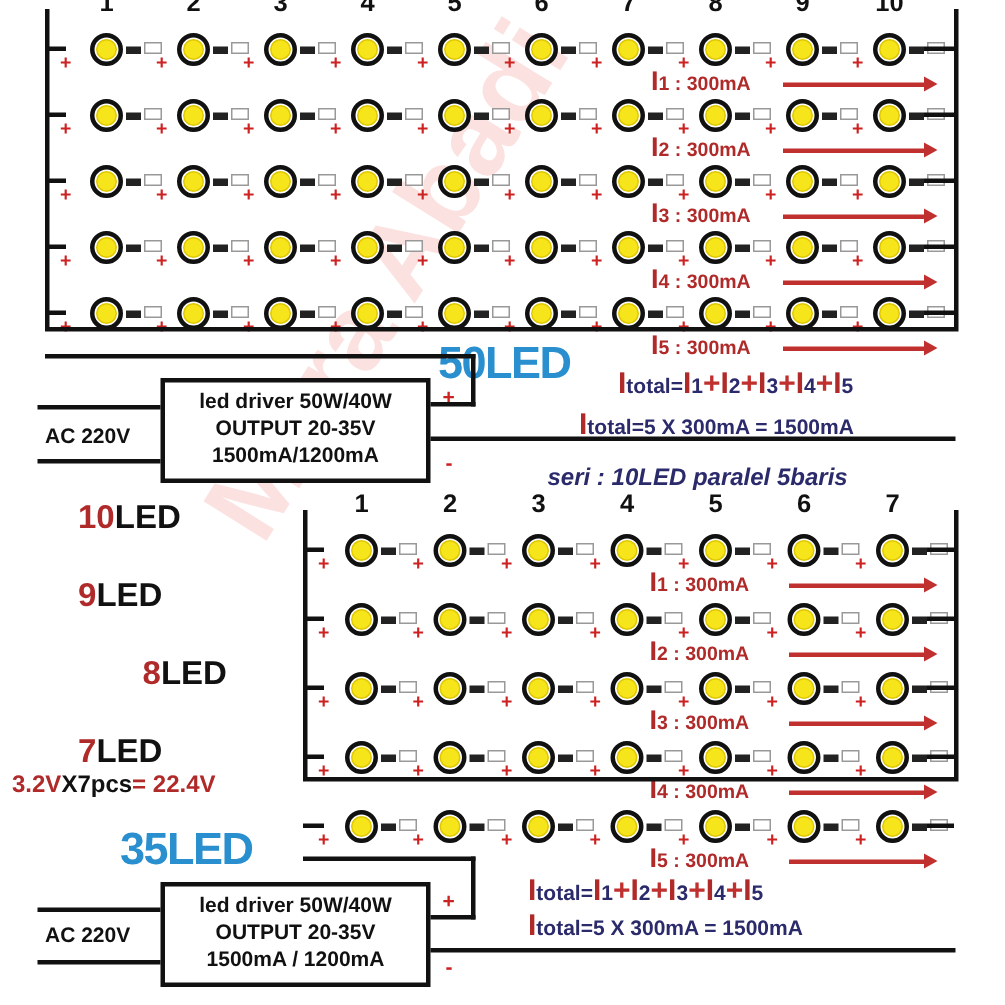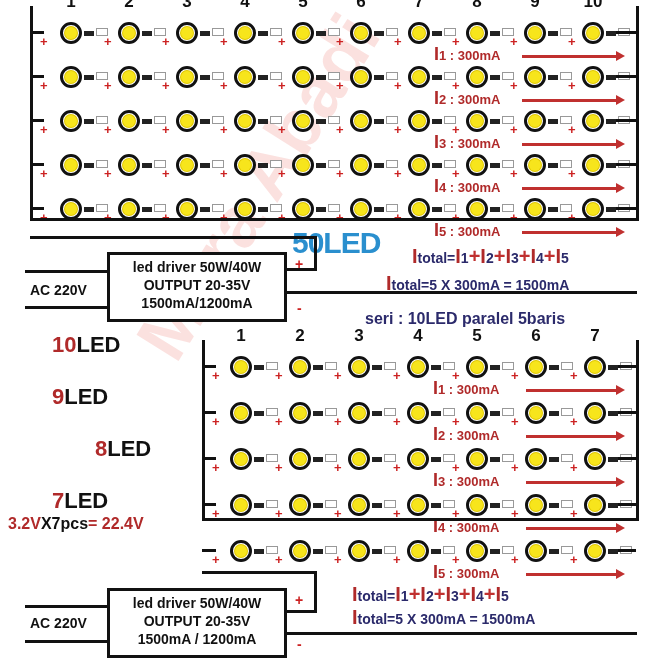--- a/index.html
+++ b/index.html
@@ -16,21 +16,21 @@
   .cur .big{font-size:18px;}
   .arrow{position:absolute;height:3px;background:#c0302f;}
   .arrow::after{content:"";position:absolute;right:-7px;top:-4px;border-left:9px solid #c0302f;border-top:5px solid transparent;border-bottom:5px solid transparent;}
   .driver{position:absolute;border:3px solid #111;background:#fff;box-sizing:border-box;text-align:center;font-weight:bold;font-size:14px;color:#111;line-height:18px;padding-top:3px;}
   .ac{position:absolute;font-weight:bold;font-size:14px;color:#111;}
   .pm{position:absolute;font-size:14px;color:#c22;font-weight:bold;}
   .title{position:absolute;font-weight:bold;font-size:30px;color:#2a8fce;letter-spacing:-1px;}
   .formula{position:absolute;font-weight:bold;color:#2b2a6b;font-size:14px;white-space:nowrap;}
   .formula .I{color:#b02a2a;font-size:20px;}
   .formula .p{color:#c0302f;font-size:20px;}
-  .seri{position:absolute;font-weight:bold;font-size:16px;color:#2b2a6b;white-space:nowrap;}
+  .seri{position:absolute;font-weight:bold;font-size:16px;color:#2b2a6b;white-space:nowrap;font-style:italic;}
   .ledcount{position:absolute;font-weight:bold;font-size:22px;color:#111;}
   .ledcount .n{color:#b02a2a;}
   .volt{position:absolute;font-weight:bold;font-size:16px;color:#b02a2a;white-space:nowrap;}
   .volt .x{color:#111;}
   .wm{position:absolute;left:120px;top:330px;transform:rotate(-58deg);transform-origin:left top;font-size:72px;font-weight:bold;color:rgba(235,120,110,0.22);white-space:nowrap;pointer-events:none;}
 </style>
 </head>
 <body>
 
 <div id="root">
@@ -57,20 +57,21 @@
   <div class="ac" style="left:30px;top:282px;">AC 220V</div>
   <div class="pm" style="left:295px;top:256px;">+</div>
   <div class="pm" style="left:297px;top:300px;">-</div>
 
   <div class="wire" style="left:287px;top:268px;width:30px;height:3px;"></div>
   <div class="wire" style="left:314px;top:236px;width:3px;height:35px;"></div>
   <div class="wire" style="left:30px;top:236px;width:287px;height:3px;"></div>
   <div class="wire" style="left:287px;top:291px;width:350px;height:3px;"></div>
 
   <div id="bottom"></div>
+  <div class="title" style="left:80px;top:550px;">35LED</div>
 
   <div class="formula" style="left:352px;top:583px;">
     <span class="I">I</span><span>total=</span><span class="I">I</span><span>1</span><span class="p">+</span><span class="I">I</span><span>2</span><span class="p">+</span><span class="I">I</span><span>3</span><span class="p">+</span><span class="I">I</span><span>4</span><span class="p">+</span><span class="I">I</span><span>5</span>
   </div>
   <div class="formula" style="left:352px;top:606px;">
     <span class="I">I</span><span>total=5 X 300mA = 1500mA</span>
   </div>
 
   <div class="driver" style="left:107px;top:588px;width:180px;height:70px;">
     <div>led driver 50W/40W</div>

